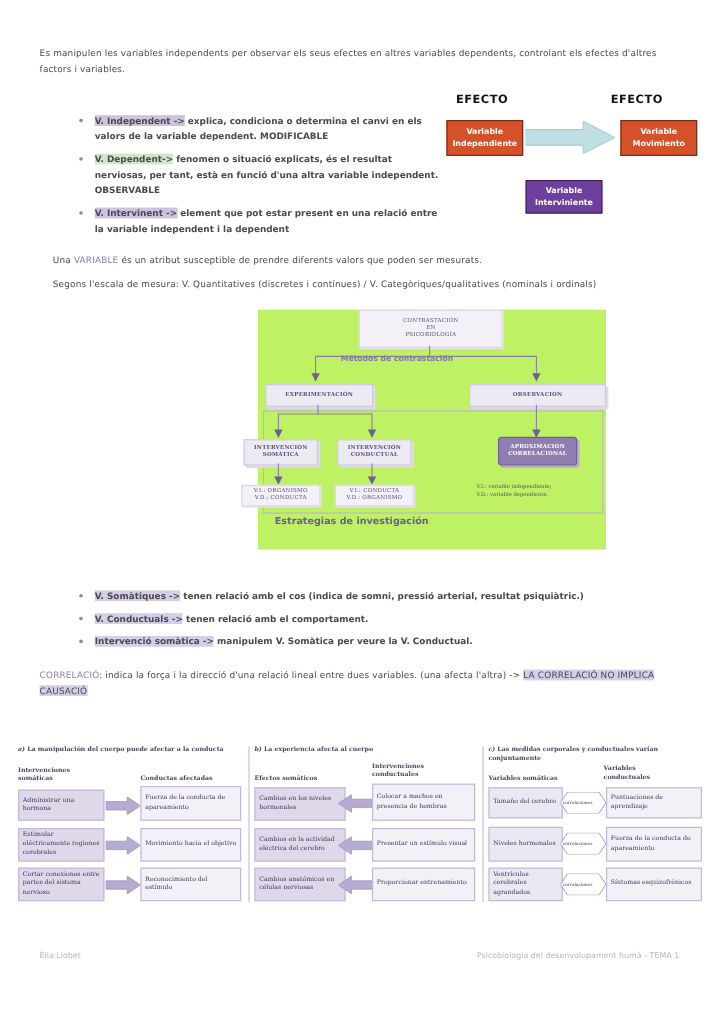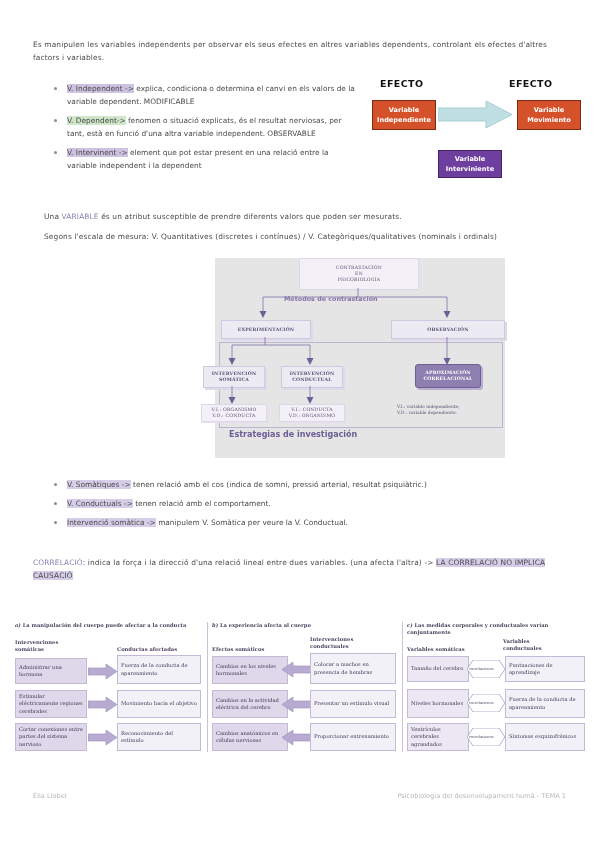--- a/index.html
+++ b/index.html
@@ -17,21 +17,21 @@
   }
   .hl-purple{background:#cdc3e0;}
   .hl-green{background:#cfe6c9;}
   .hl-lav{background:#d6cde8;}
   .purple-txt{color:#8b7fb5;}
 
   
   #intro{position:absolute;left:33px;top:38px;width:535px;}
 
   
-  ul.bl{list-style:none;margin:0;padding:0;}
+  ul.bl{list-style:none;margin:12px;padding:0;font-weight:bold;}
   ul.bl li{
     position:relative;padding-left:17px;margin-bottom:6px;
     font-size:7.4px;line-height:13px;color:#4a4a4a;
   }
   ul.bl li:before{
     content:"";position:absolute;left:4px;top:5px;
     width:3px;height:3px;border-radius:50%;background:#8d8d8d;
   }
   #bullets1{position:absolute;left:50px;top:82px;width:310px;}
 
@@ -50,21 +50,21 @@
   .ce-box.purple{background:#6e3f9e;border-color:#42225f;}
   .ce-arrow{position:absolute;}
 
   
   #vardef{position:absolute;left:44px;top:210px;width:540px;}
   #vardef div{margin-bottom:7px;}
 
   
   #flow{
     position:absolute;left:215px;top:258px;width:290px;height:200px;
-    background:#e5e5e5;
+    background:#bef264;
   }
   .fbox{
     position:absolute;background:#eceaf3;border:1px solid #cfc9e0;
     color:#5b5075;text-align:center;
     font-family:"DejaVu Serif", serif;font-weight:bold;
     font-size:4.6px;line-height:6px;letter-spacing:.2px;
     display:flex;align-items:center;justify-content:center;
     box-shadow:2px 2px 0 #dedae9;
   }
   .fbox.solid{background:#8f7fb0;border-color:#6e5f8e;color:#ffffff;

